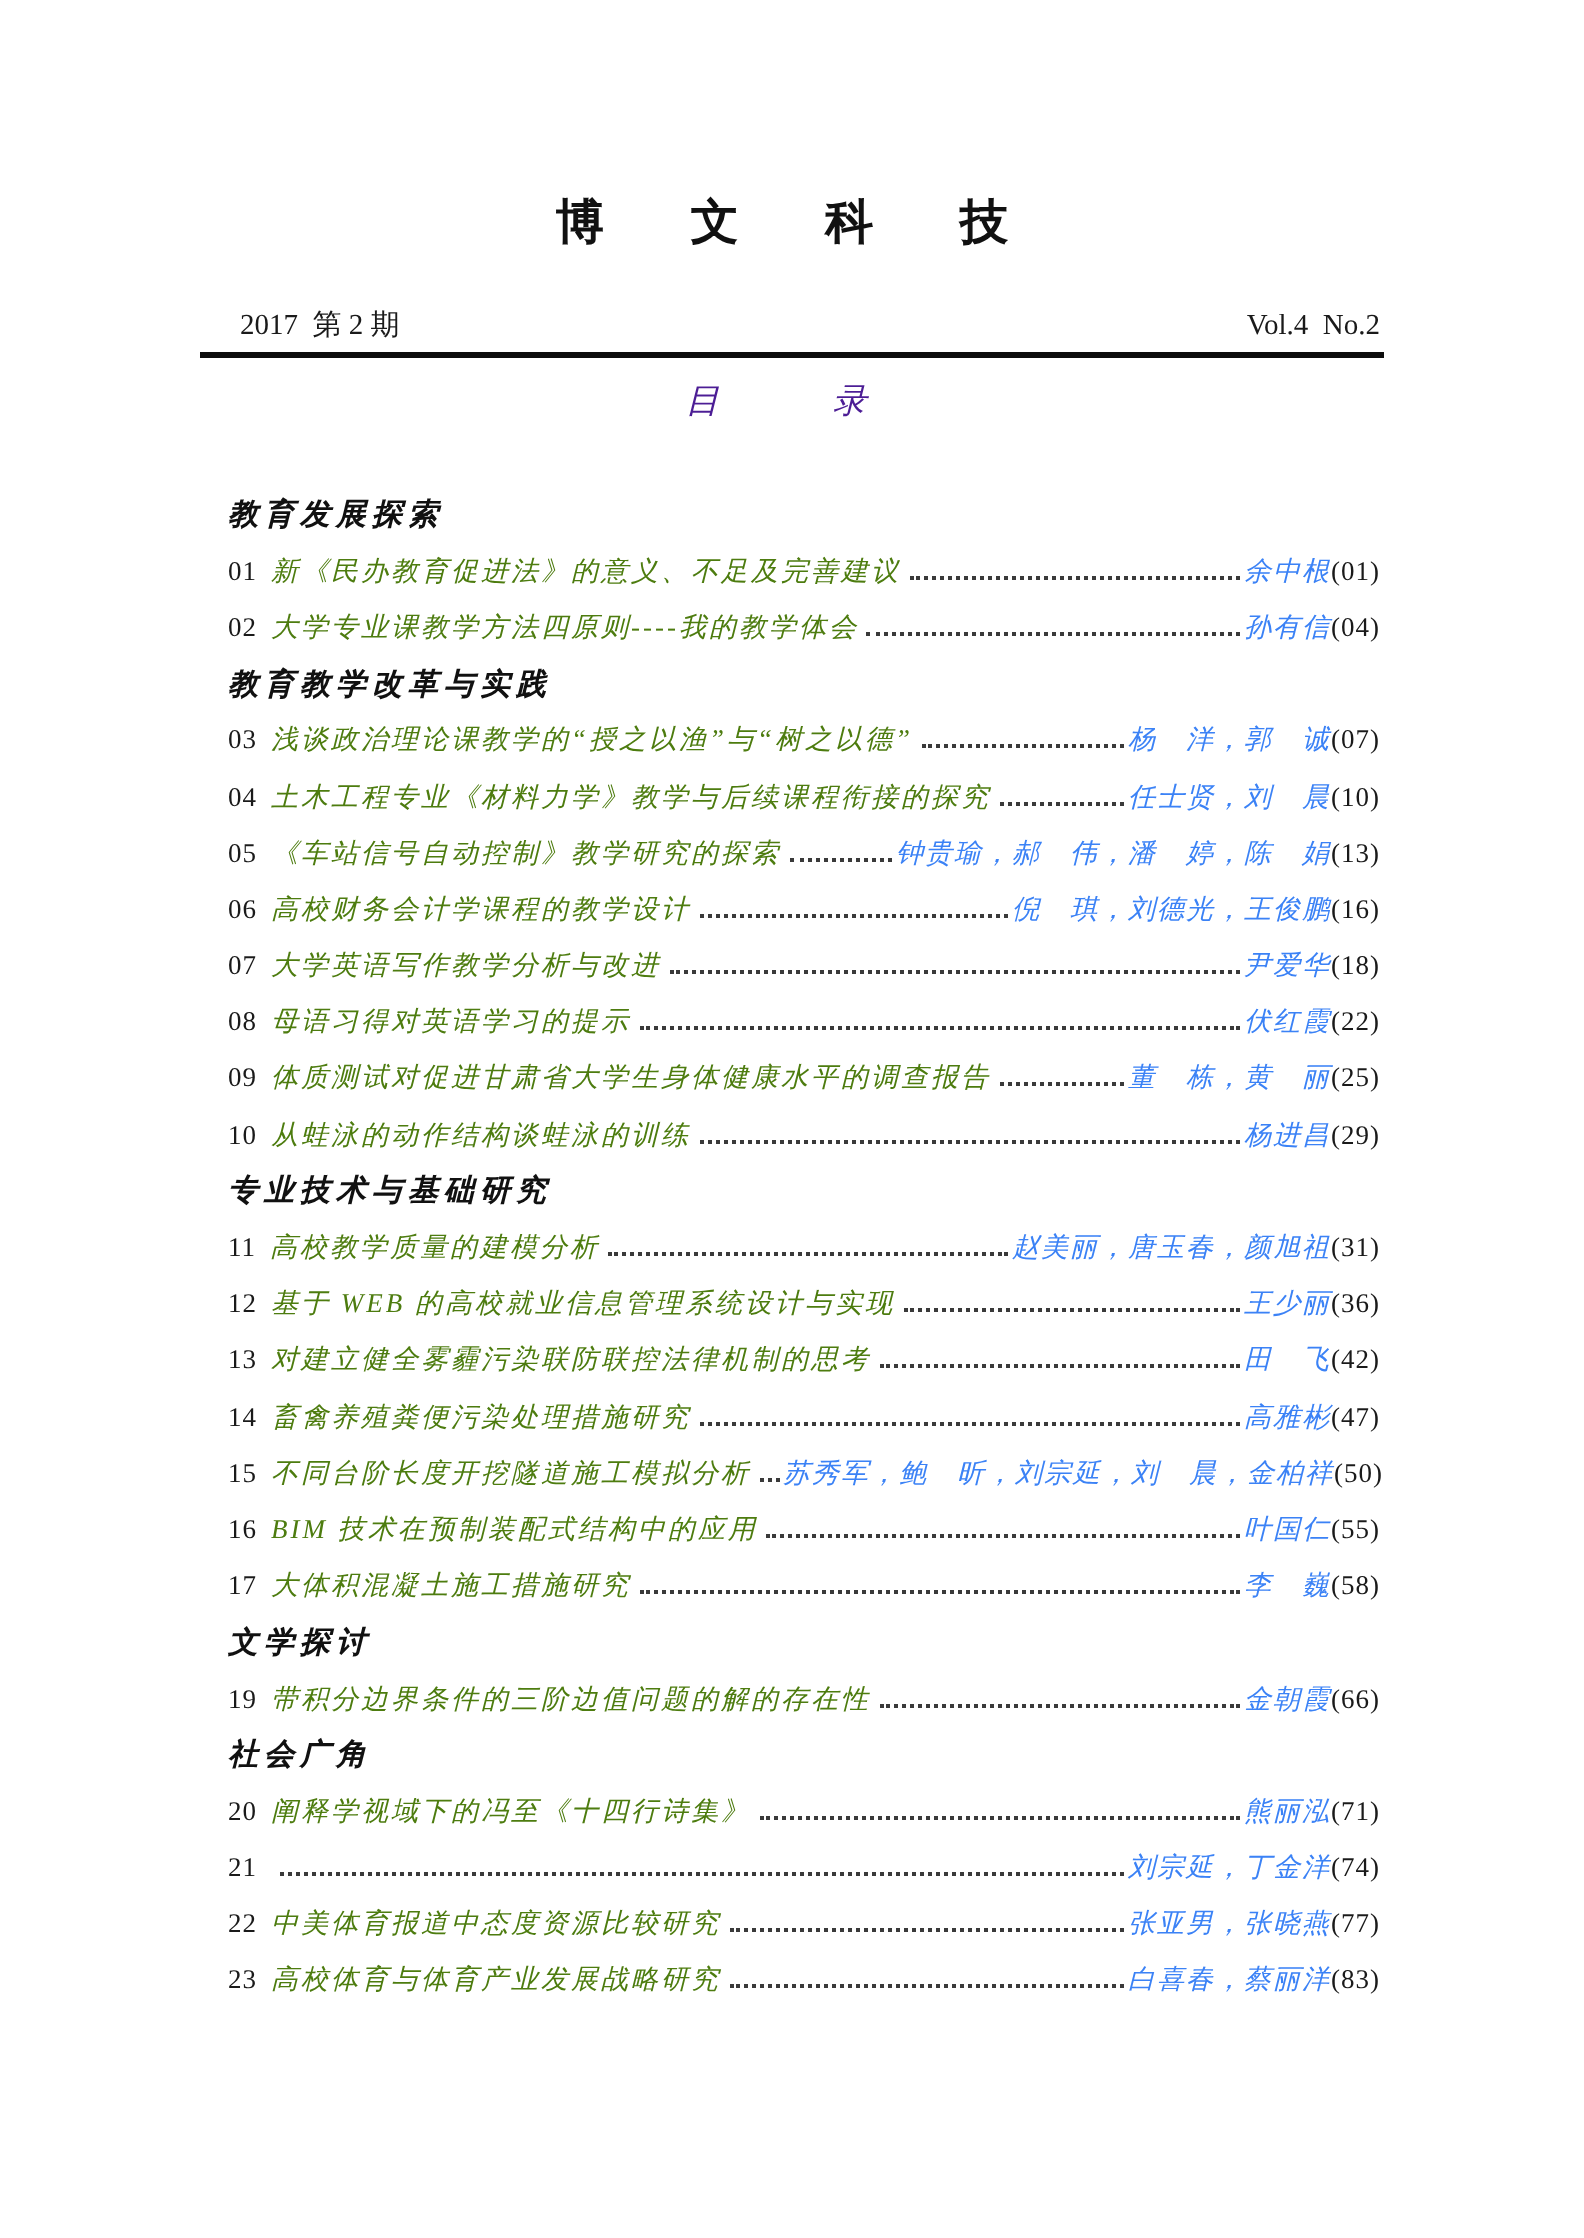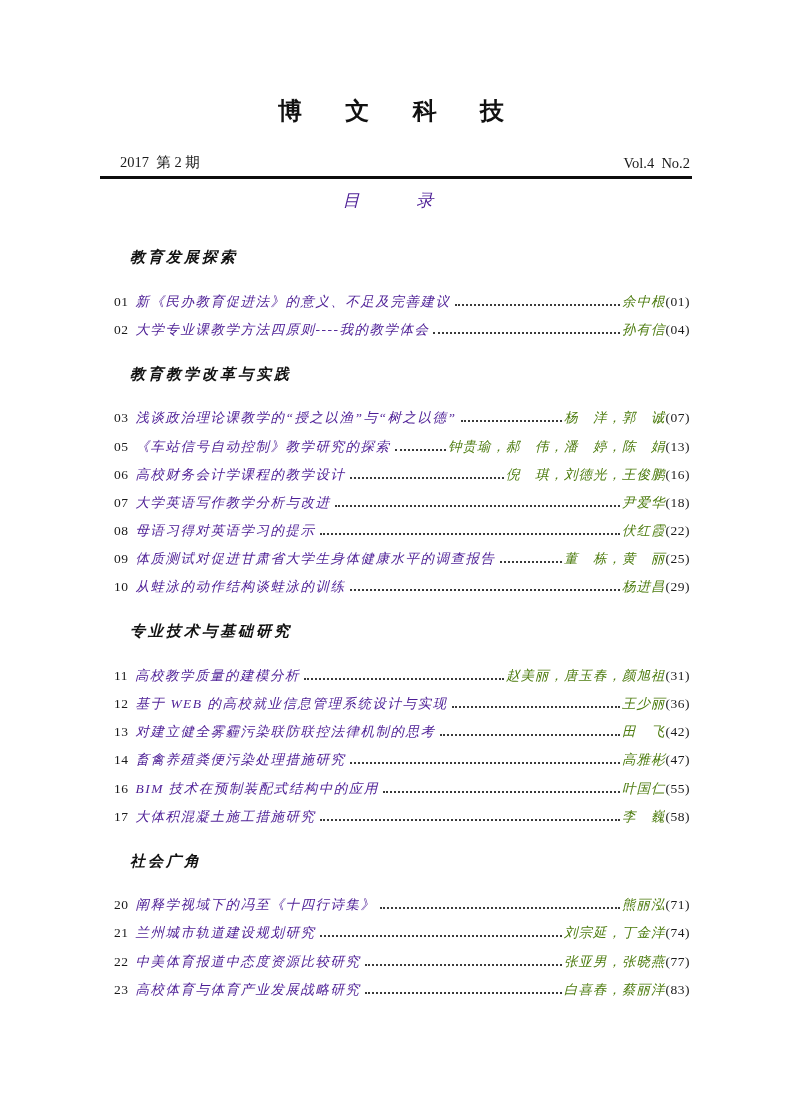--- a/index.html
+++ b/index.html
@@ -59,21 +59,21 @@
   }
   .toc {
     margin-top: 32px;
     padding-left: 14px;
     padding-right: 2px;
   }
   .section-title {
     display: flex;
     align-items: center;
     height: 28.2px;
-    margin: 16px;
+    margin: 0;
     font-size: 15px;
     font-weight: bold;
     font-style: italic;
     letter-spacing: 3px;
     color: #111;
   }
   .entry {
     display: flex;
     align-items: baseline;
     height: 28.2px;
@@ -82,32 +82,32 @@
     white-space: pre;
   }
   .no {
     font-family: "Liberation Serif", "DejaVu Serif", serif;
     margin-right: 7px;
     letter-spacing: 0.5px;
   }
   .entry .title {
     font-style: italic;
     letter-spacing: 1.5px;
-    color: #4c1d95;
+    color: #4d7c0f;
   }
   .leader {
     flex: 1;
     min-width: 10px;
     border-bottom: 2px dotted #3a3a3a;
     margin: 0 2px 5px 4px;
   }
   .authors {
     font-style: italic;
     letter-spacing: 1px;
-    color: #4d7c0f;
+    color: #3b82f6;
     text-align: right;
   }
   .pageno {
     font-family: "Liberation Serif", "DejaVu Serif", serif;
     letter-spacing: 0.5px;
   }
 </style>
 </head>
 <body>
 
@@ -151,20 +151,27 @@
     <h3 class="section-title">教育教学改革与实践</h3>
     <div class="entries">
   <div class="entry">
     <span class="no">03</span>
     <span class="title">浅谈政治理论课教学的“授之以渔”与“树之以德”</span>
     <span class="leader"></span>
     <span class="authors">杨　洋，郭　诚</span>
     <span class="pageno">(07)</span>
   </div>
 
+  <div class="entry">
+    <span class="no">04</span>
+    <span class="title">土木工程专业《材料力学》教学与后续课程衔接的探究</span>
+    <span class="leader"></span>
+    <span class="authors">任士贤，刘　晨</span>
+    <span class="pageno">(10)</span>
+  </div>
 
   <div class="entry">
     <span class="no">05</span>
     <span class="title">《车站信号自动控制》教学研究的探索</span>
     <span class="leader"></span>
     <span class="authors">钟贵瑜，郝　伟，潘　婷，陈　娟</span>
     <span class="pageno">(13)</span>
   </div>
 
   <div class="entry">
@@ -237,55 +244,73 @@
   </div>
 
   <div class="entry">
     <span class="no">14</span>
     <span class="title">畜禽养殖粪便污染处理措施研究</span>
     <span class="leader"></span>
     <span class="authors">高雅彬</span>
     <span class="pageno">(47)</span>
   </div>
 
+  <div class="entry">
+    <span class="no">15</span>
+    <span class="title">不同台阶长度开挖隧道施工模拟分析</span>
+    <span class="leader"></span>
+    <span class="authors">苏秀军，鲍　昕，刘宗延，刘　晨，金柏祥</span>
+    <span class="pageno">(50)</span>
+  </div>
 
   <div class="entry">
     <span class="no">16</span>
     <span class="title">BIM 技术在预制装配式结构中的应用</span>
     <span class="leader"></span>
     <span class="authors">叶国仁</span>
     <span class="pageno">(55)</span>
   </div>
 
   <div class="entry">
     <span class="no">17</span>
     <span class="title">大体积混凝土施工措施研究</span>
     <span class="leader"></span>
     <span class="authors">李　巍</span>
     <span class="pageno">(58)</span>
   </div>
 
 </div>
   </section>
 
+  <section class="toc-section">
+    <h3 class="section-title">文学探讨</h3>
+    <div class="entries">
+  <div class="entry">
+    <span class="no">19</span>
+    <span class="title">带积分边界条件的三阶边值问题的解的存在性</span>
+    <span class="leader"></span>
+    <span class="authors">金朝霞</span>
+    <span class="pageno">(66)</span>
+  </div>
+</div>
+  </section>
 
   <section class="toc-section">
     <h3 class="section-title">社会广角</h3>
     <div class="entries">
   <div class="entry">
     <span class="no">20</span>
     <span class="title">阐释学视域下的冯至《十四行诗集》</span>
     <span class="leader"></span>
     <span class="authors">熊丽泓</span>
     <span class="pageno">(71)</span>
   </div>
 
   <div class="entry">
     <span class="no">21</span>
-    <span class="title">兰州城市轨道建设规划研究</span>
     <span class="leader"></span>
     <span class="authors">刘宗延，丁金洋</span>
     <span class="pageno">(74)</span>
   </div>
 
   <div class="entry">
     <span class="no">22</span>
     <span class="title">中美体育报道中态度资源比较研究</span>
     <span class="leader"></span>
     <span class="authors">张亚男，张晓燕</span>

